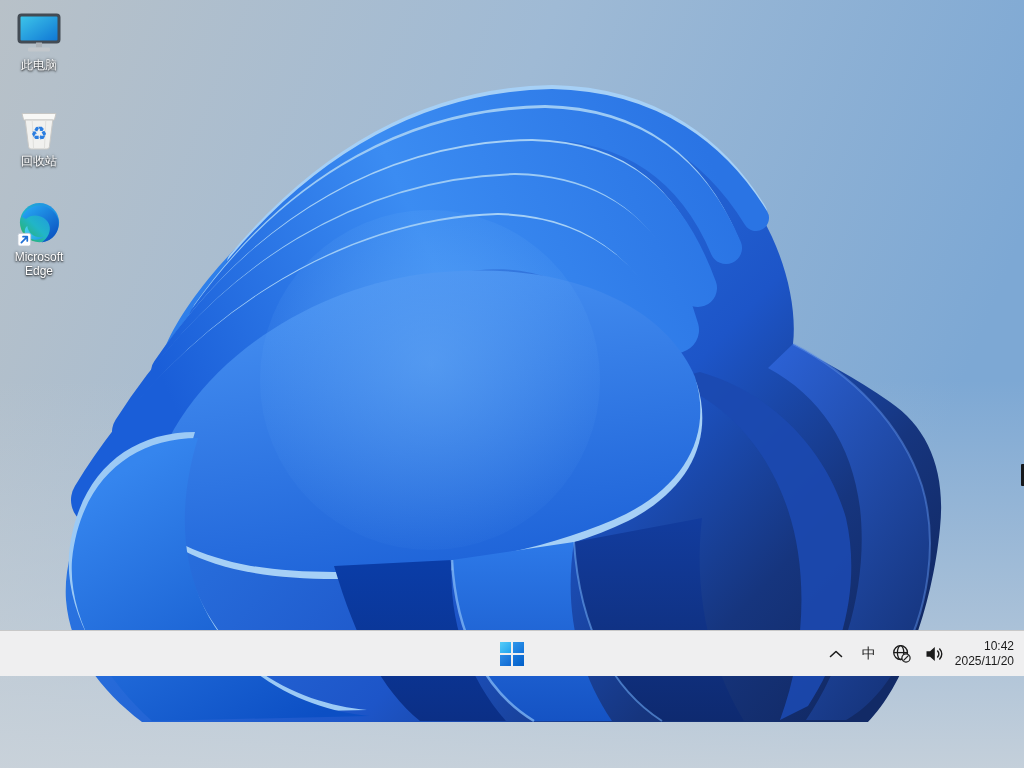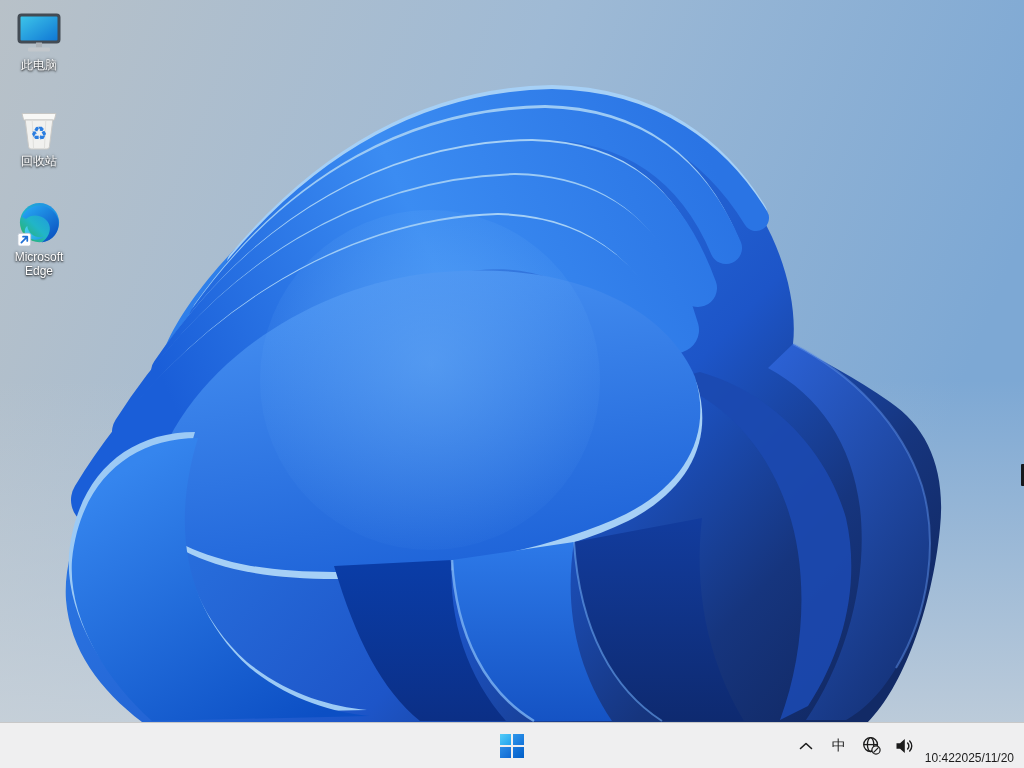--- a/index.html
+++ b/index.html
@@ -1,21 +1,21 @@
 <!DOCTYPE html>
 <html style="--taskbar-bg: #efeff0; --taskbar-border: #c8c8c8; --tray-icon-color: #1b1b1b; --icon-label-color: #ffffff; --accent-blue: #0d6fd8;"><head>
 <meta charset="utf-8">
 <style>
   html,body{margin:0;padding:0;}
   body{
     width:1024px;height:768px;overflow:hidden;position:relative;
     font-family:"Liberation Sans","DejaVu Sans",sans-serif;
     -webkit-font-smoothing:antialiased;
   }
-  .screen{position:absolute;inset:0;width:1024px;height:768px;}
+  .screen{position:absolute;inset:0;width:1024px;height:676px;}
   .wallpaper{position:absolute;inset:0;display:block;}
 
   
   .icon-column{position:absolute;left:2px;top:0;width:74px;}
   .desktop-icon{
     position:absolute;left:0;width:74px;display:flex;flex-direction:column;
     align-items:center;cursor:default;
   }
   .desktop-icon .glyph{height:48px;display:flex;align-items:flex-end;justify-content:center;}
   .desktop-icon .label{
@@ -51,21 +51,21 @@
   .tray{
     position:absolute;right:10px;top:0;height:45px;
     display:flex;align-items:center;gap:7px;
   }
   .tray-btn{width:26px;height:36px;border-radius:4px;}
   .ime-indicator{
     width:26px;height:36px;font-size:14px;font-weight:400;
     color:var(--tray-icon-color,#1b1b1b);border-radius:4px;
   }
   .clock{
-    flex-direction:row;align-items:flex-end !important;
+    flex-direction:column;align-items:flex-end !important;
     padding:0 4px 0 6px;height:40px;justify-content:center;
   }
   .clock span{
     display:block;font-size:12px;line-height:15px;text-align:right;
     color:var(--tray-icon-color,#1b1b1b);white-space:nowrap;
   }
 </style>
 </head>
 <body>
 

